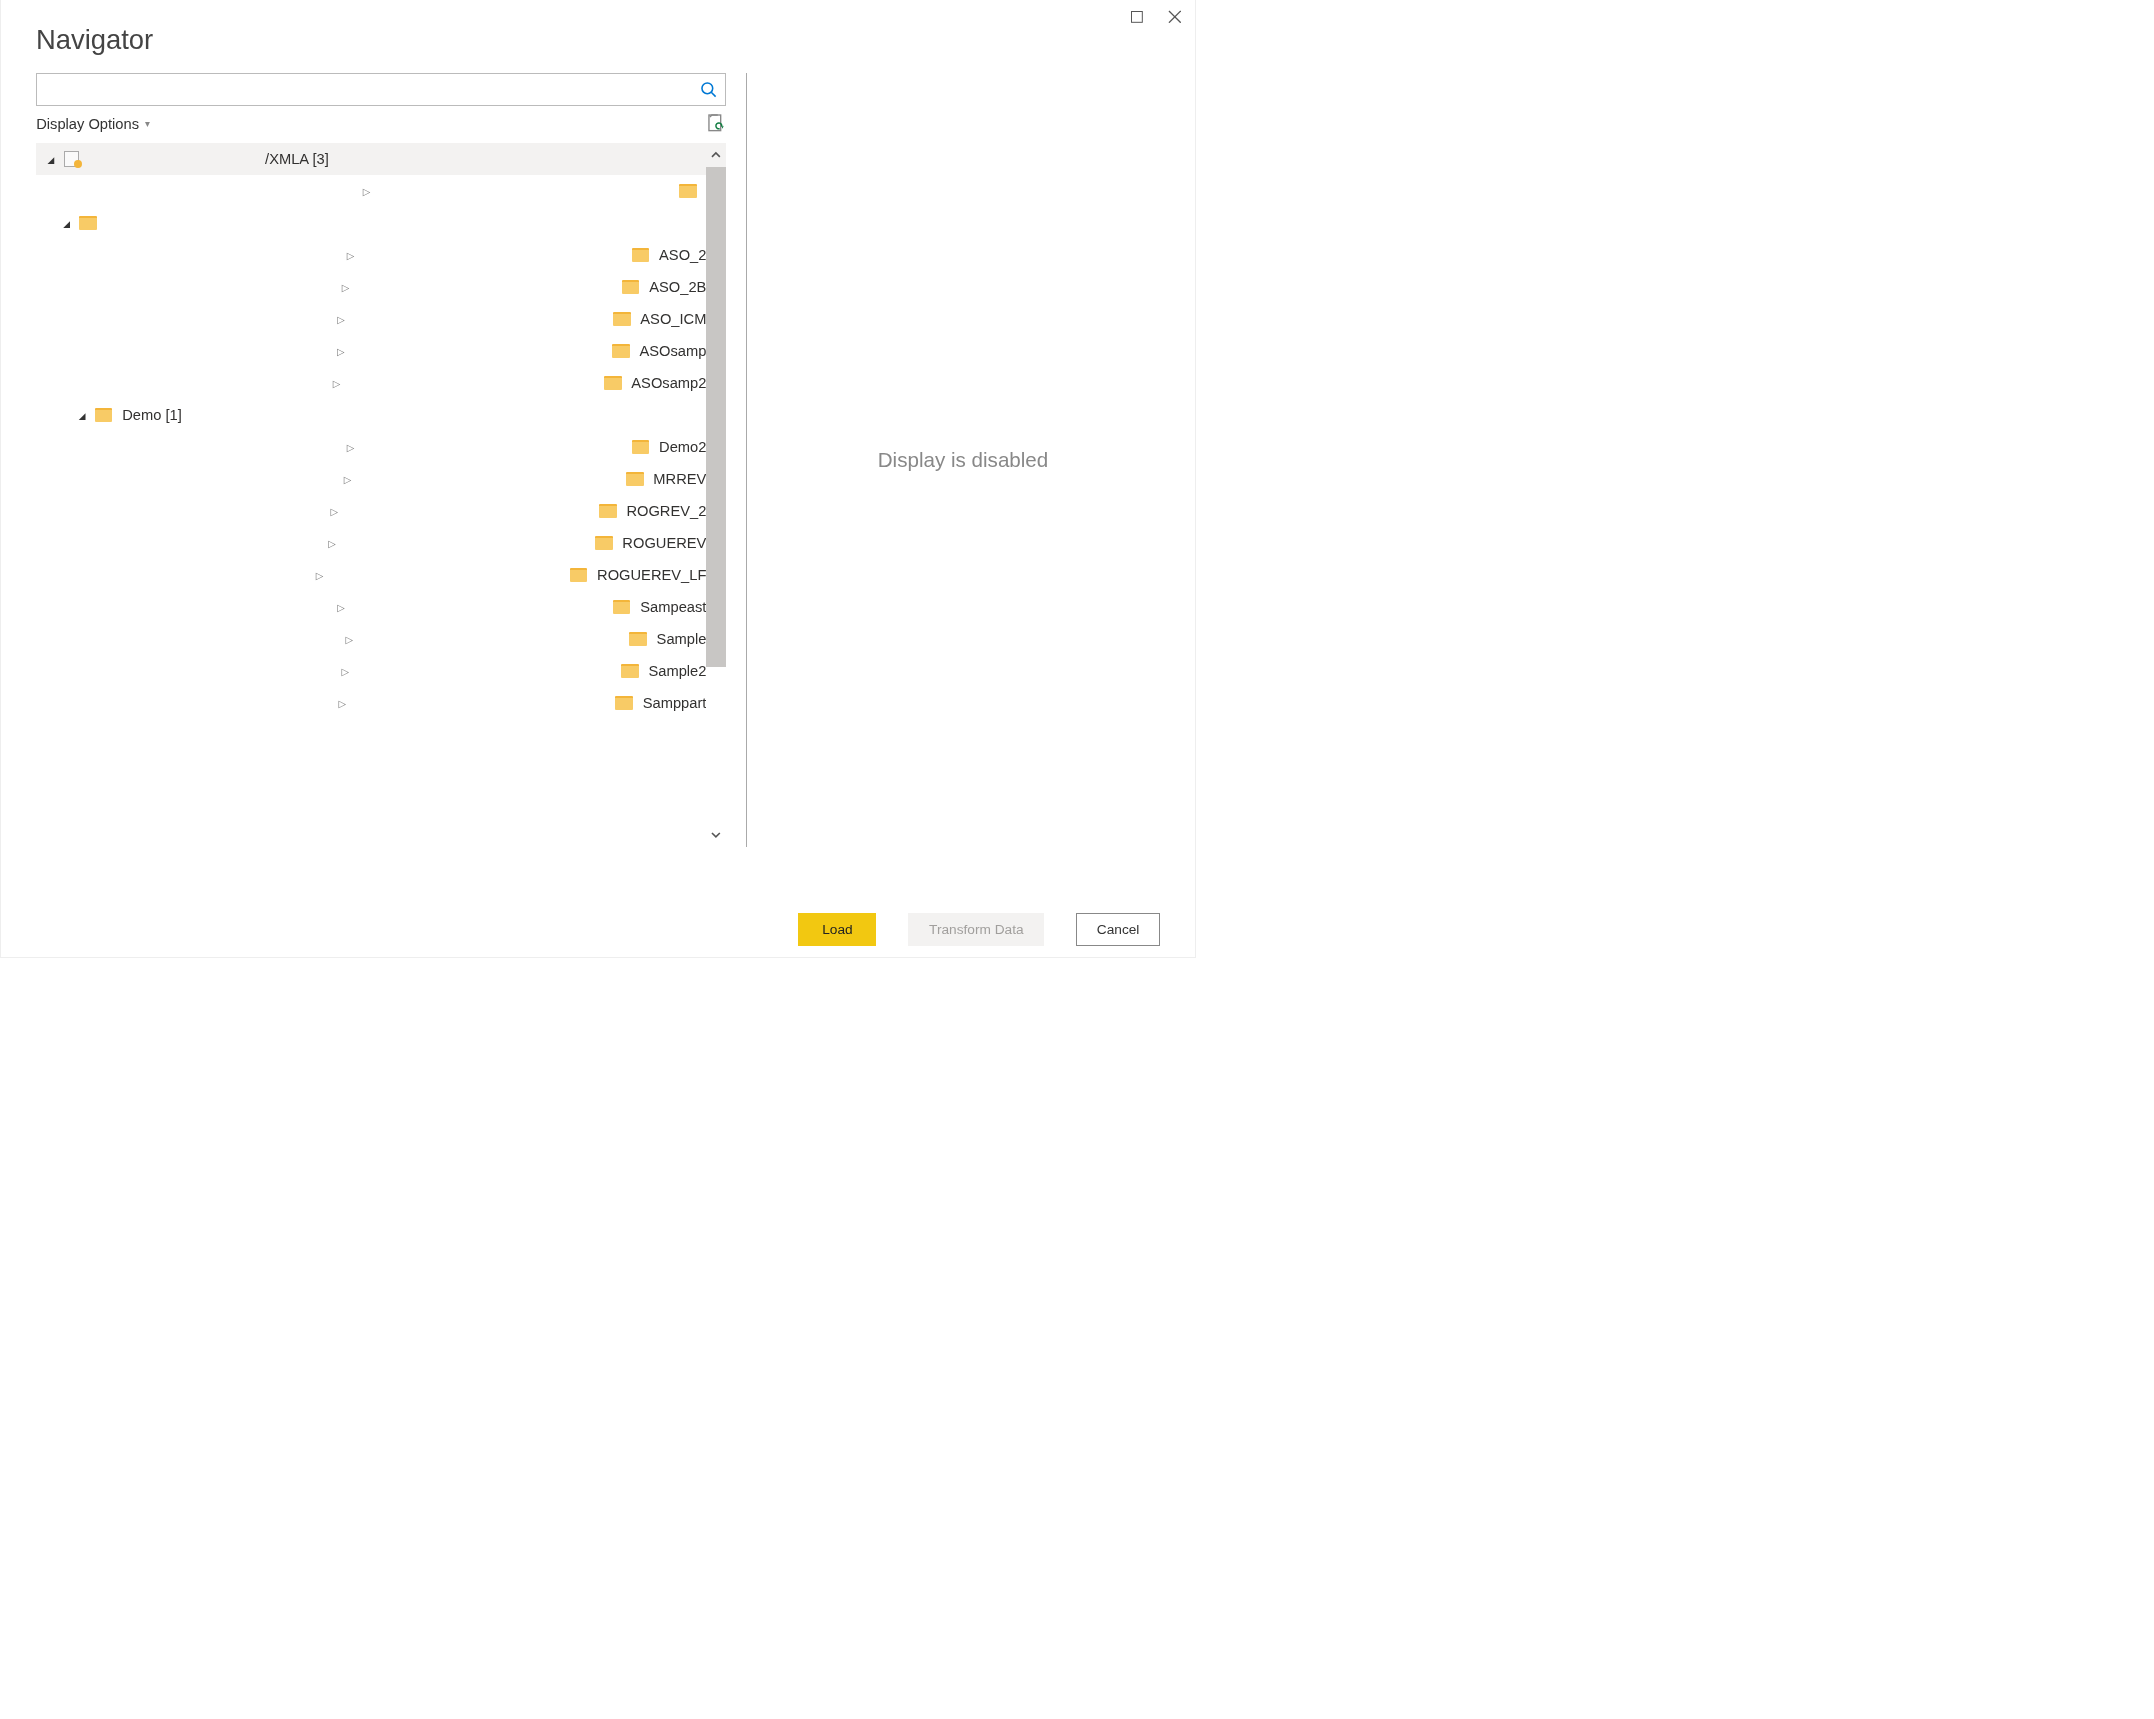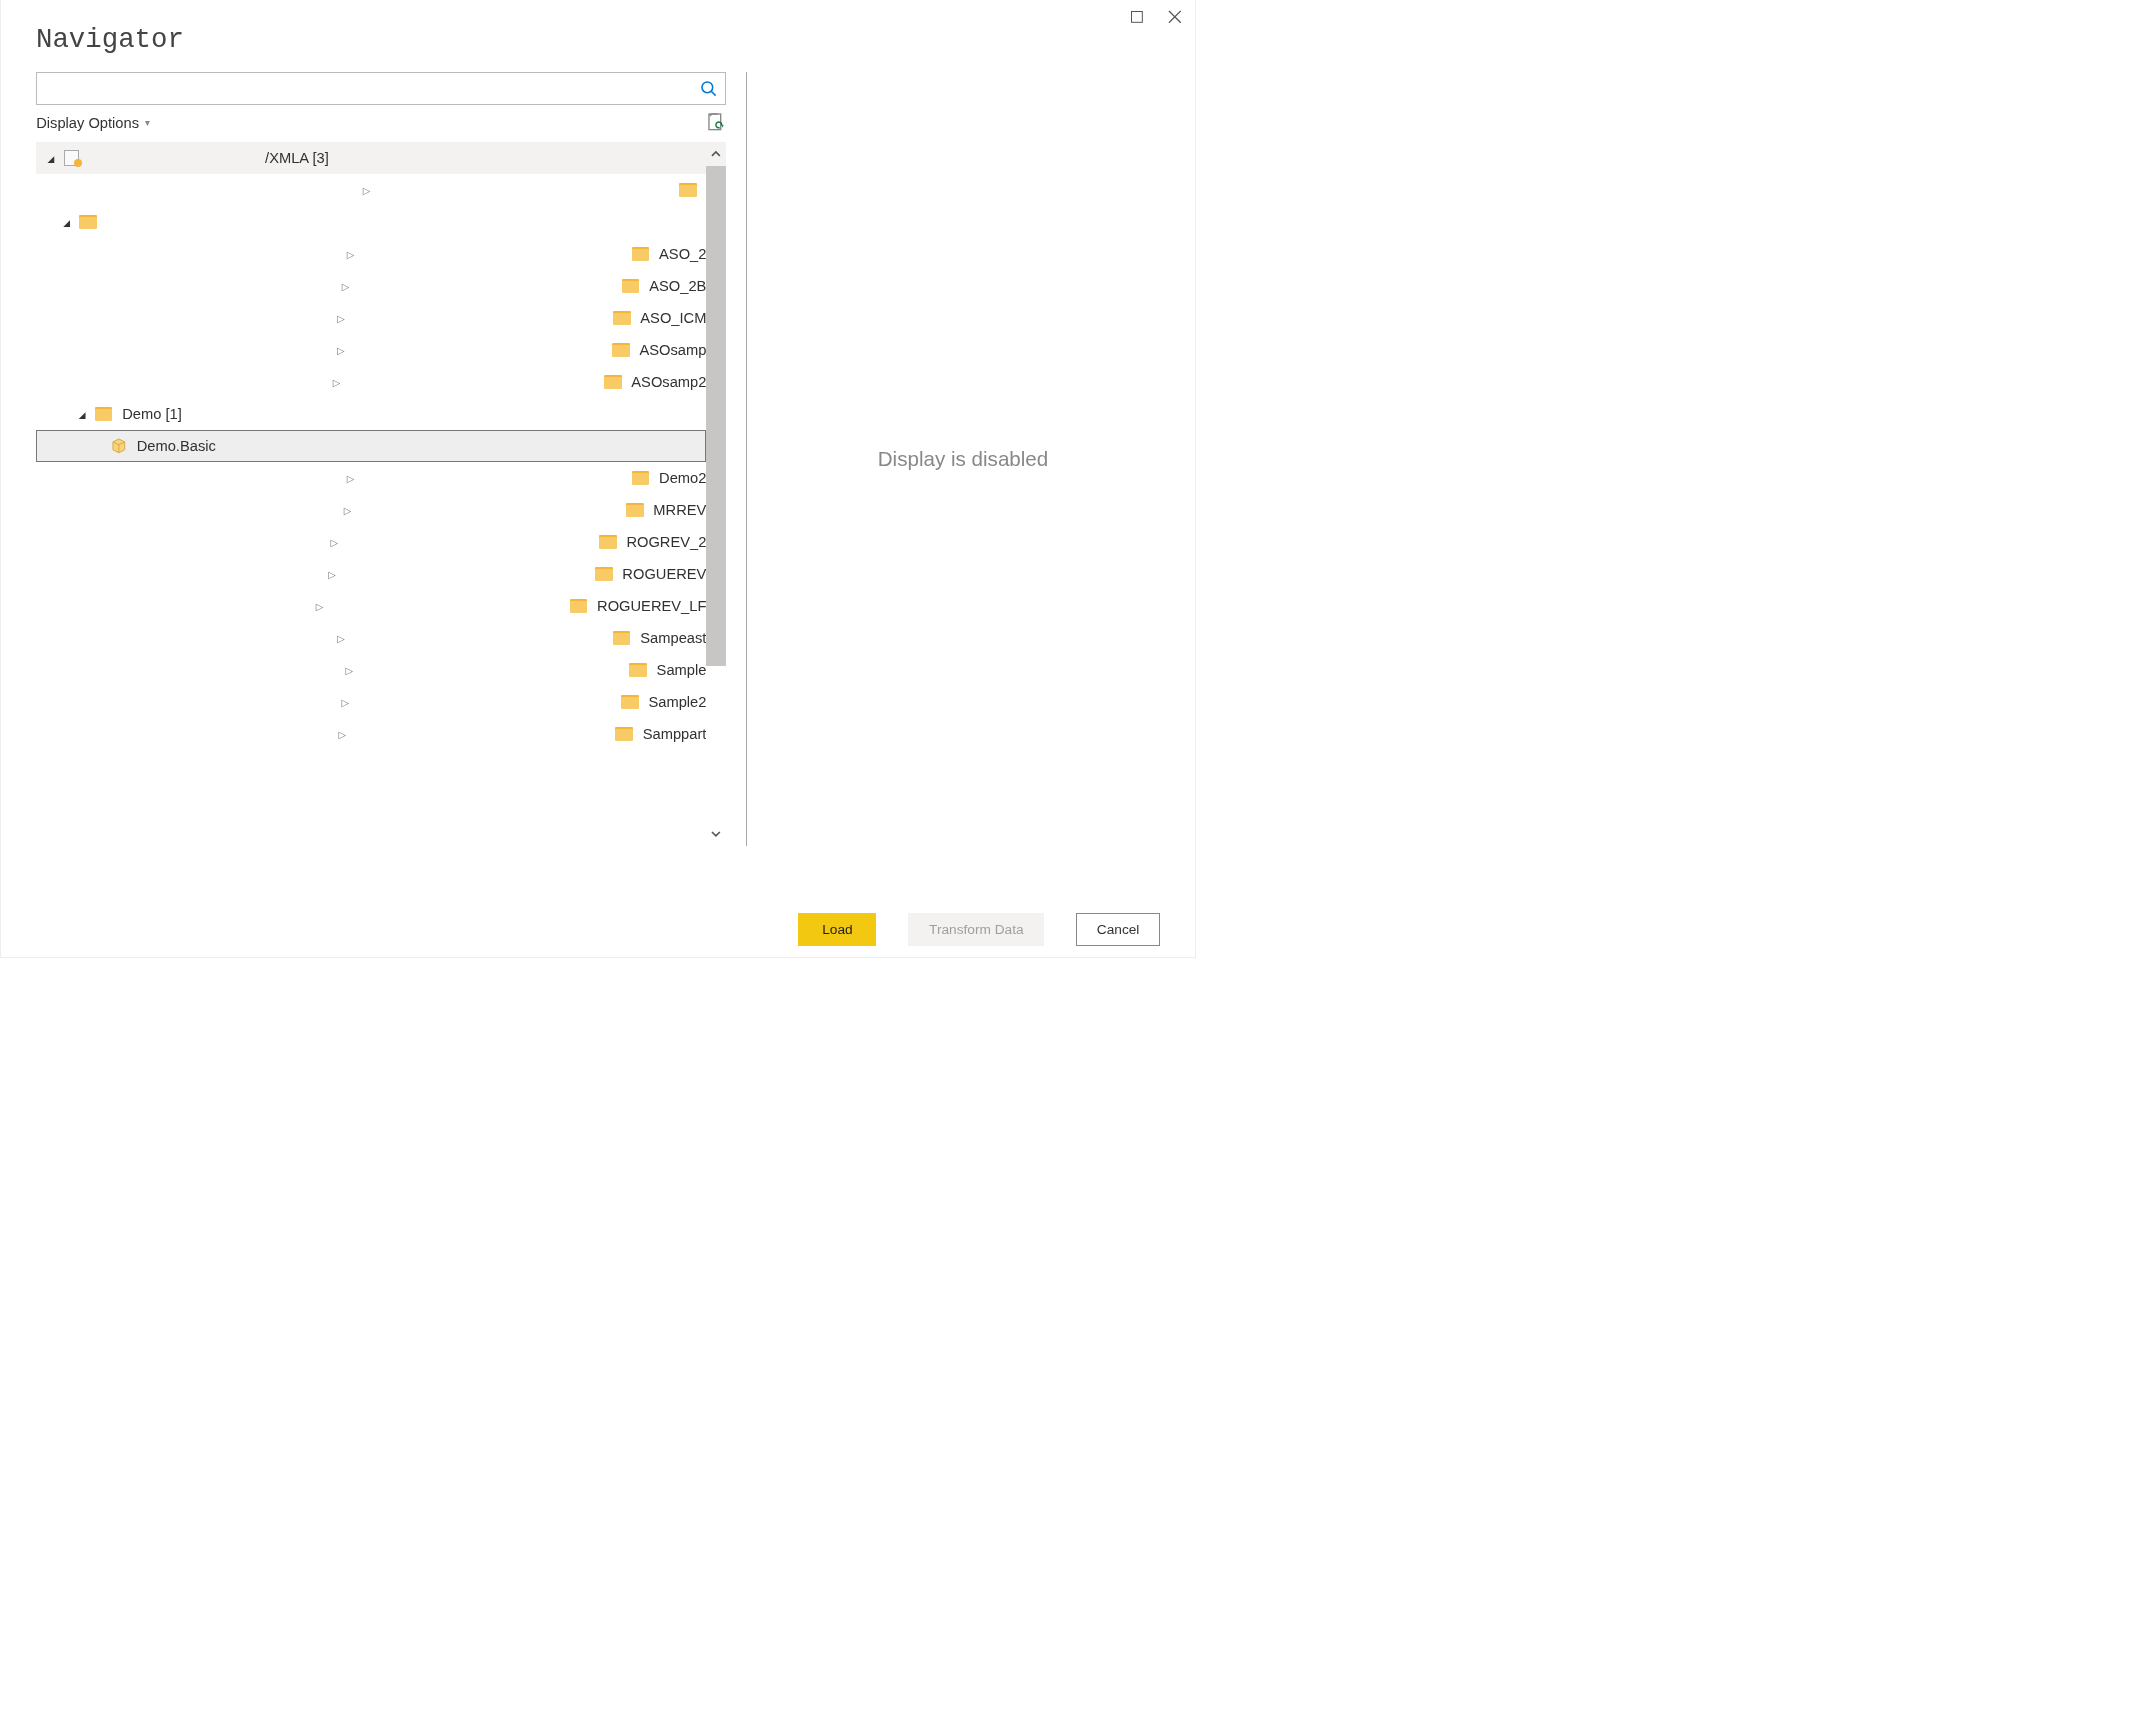--- a/index.html
+++ b/index.html
@@ -1,19 +1,19 @@
 <!DOCTYPE html>
 <html><head>
   <meta charset="utf-8">
   <style>
     * { box-sizing: border-box; margin: 0; padding: 0; font-family: "Segoe UI", sans-serif; }
     body { background: #fff; width: 1196px; height: 958px; position: relative; color: #323130; border: 1px solid #eee; border-top: none; }
     .titlebar-controls { position: absolute; top: 9.8px; right: 13.7px; display: flex; gap: 23.5px; align-items: center; }
     .titlebar-controls .ctrl { width: 13.7px; height: 13.7px; cursor: pointer; display:flex; align-items:center; justify-content:center;}
-    .dialog-title { font-size: 27.4px; font-weight: 300; padding: 23.5px 35px 17.6px 35px; color: #444; font-family: Liberation Mono, monospace; }
+    .dialog-title { font-size: 27.4px; font-weight: 300; padding: 23.5px 35px 17.6px 35px; color: #444; }
     .body { display: flex; padding: 0 17.6px; height: 774px; }
     .left { width: 725px; display: flex; flex-direction: column; padding: 0 17.6px; }
     .searchbox { display: flex; align-items: center; border: 1px solid #bbb; height: 33px; background: #fff; }
     .searchbox input { flex: 1; border: none; outline: none; padding: 0 9.8px; font-size: 13.7px; height: 100%; }
     .search-icon { width: 33px; height: 100%; display:flex; align-items:center; justify-content:center; color:#0078d4; }
     .options-row { display:flex; align-items:center; justify-content:space-between; padding: 5.9px 0 5.9px 0; height: 35px;}
     .display-options { display:flex; align-items:center; gap:5.9px; font-size:14.7px; cursor:pointer; color:#333;}
     .dropdown-caret { font-size:9.8px; color:#888;}
     .refresh-icon { width:19.6px; height:19.6px; cursor:pointer; display:flex; align-items:center; justify-content:center;}
     .tree-wrapper { flex:1; display:flex; border-top: none; margin-top:2px;}
@@ -134,29 +134,20 @@
         <div class="tree-row indent-2">
           <span class="exp right"></span>
           <span class="folder-icon"></span>
           <span>ASOsamp2</span>
         </div>
         <div class="tree-row indent-2">
           <span class="exp down"></span>
           <span class="folder-icon"></span>
           <span>Demo [1]</span>
         </div>
-        <div class="tree-row selected indent-3-leaf">
-          <span class="cube-icon">
-            <svg width="15.7" height="15.7" viewBox="0 0 16 16">
-                <path d="M8 1 L14 4 L14 12 L8 15 L2 12 L2 4 Z" fill="#f7d580" stroke="#d9a73e" stroke-width="1"></path>
-                <path d="M2 4 L8 7 L14 4 M8 7 L8 15" fill="none" stroke="#d9a73e" stroke-width="1"></path>
-              </svg>
-          </span>
-          <span>Demo.Basic</span>
-        </div>
         <div class="tree-row indent-2">
           <span class="exp right"></span>
           <span class="folder-icon"></span>
           <span>Demo2</span>
         </div>
         <div class="tree-row indent-2">
           <span class="exp right"></span>
           <span class="folder-icon"></span>
           <span>MRREV</span>
         </div>

